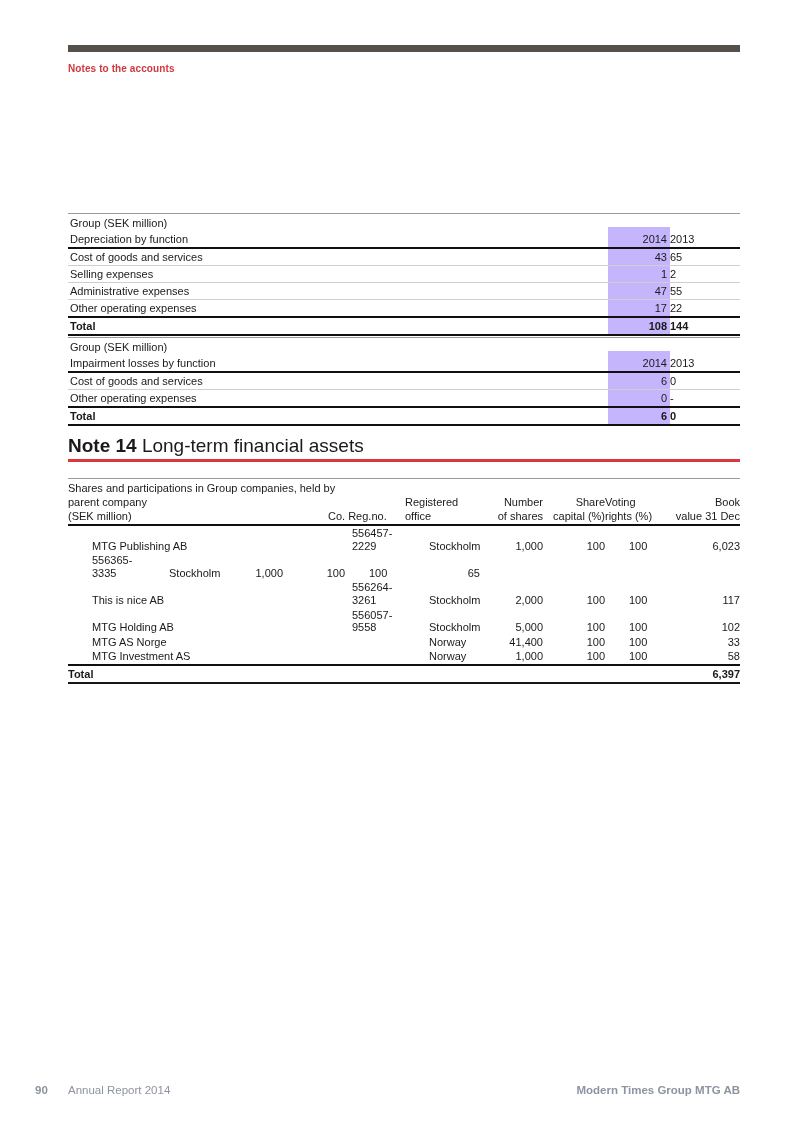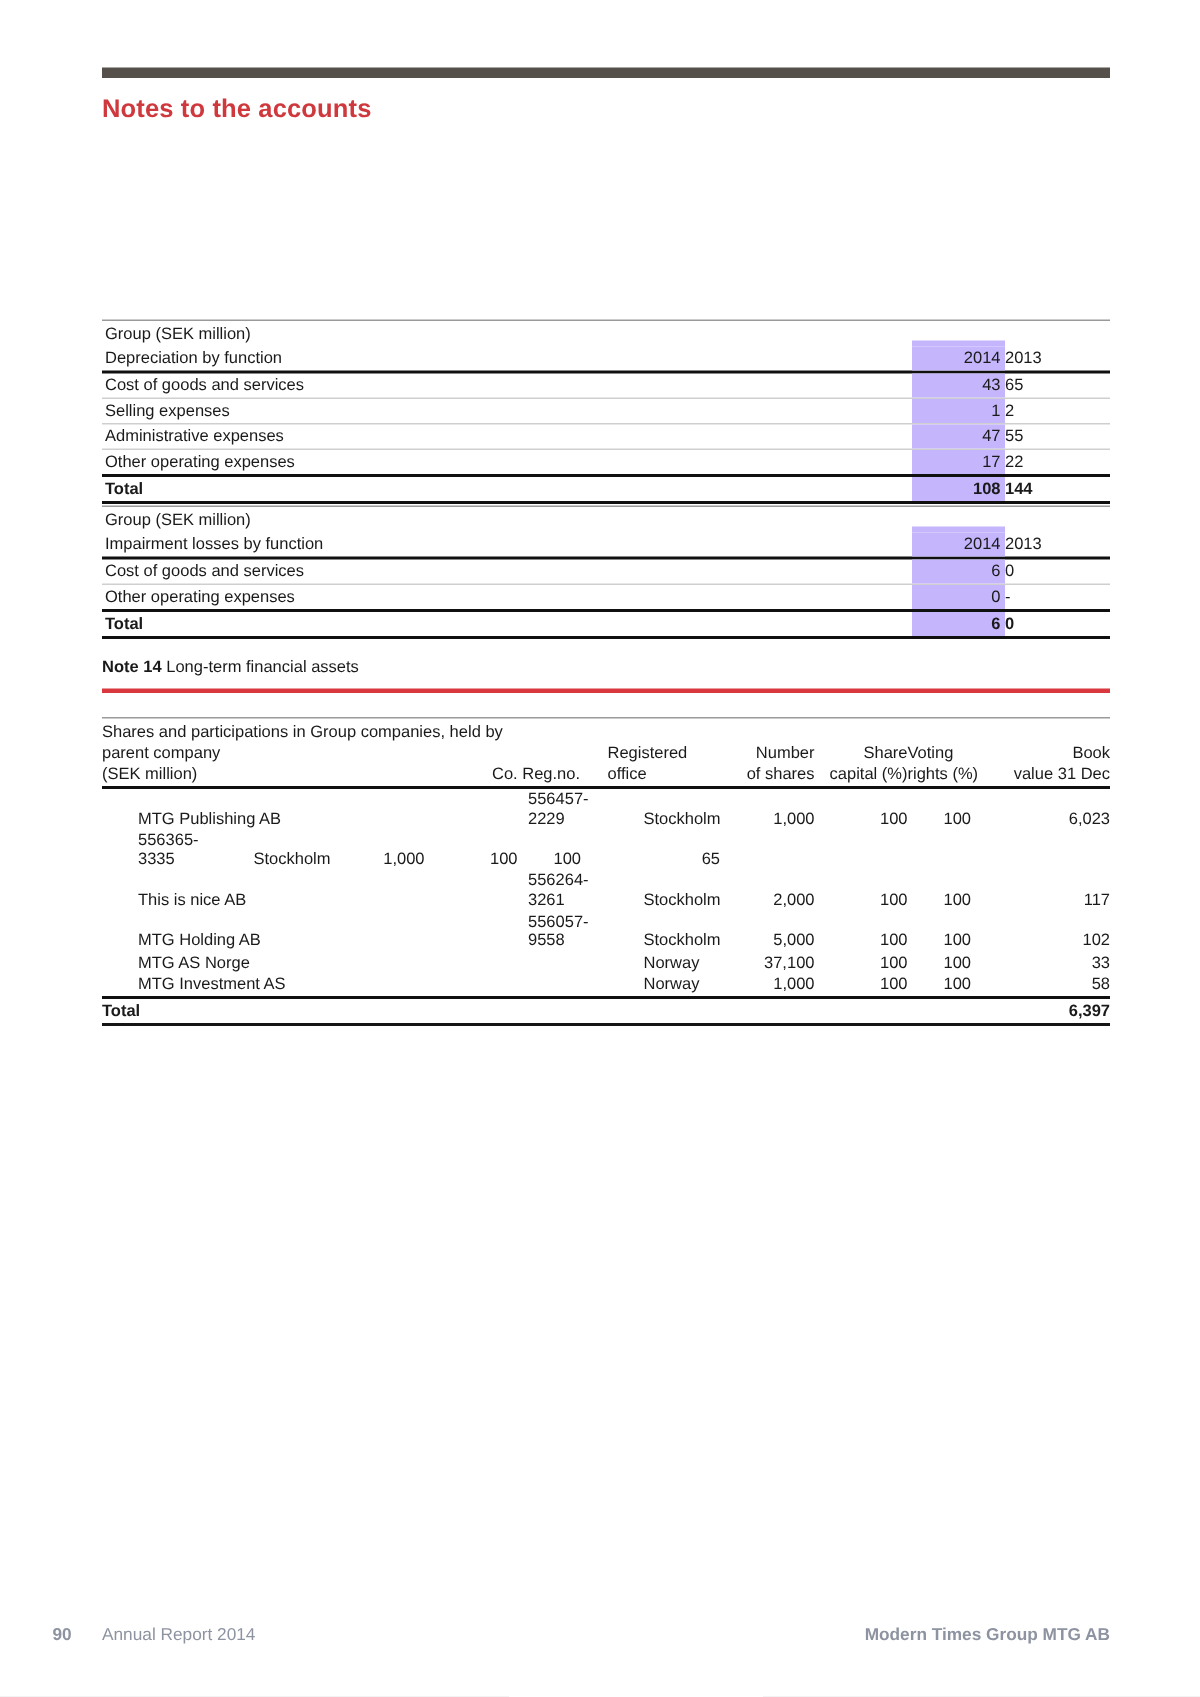--- a/index.html
+++ b/index.html
@@ -9,38 +9,38 @@
     background:#ffffff; overflow:hidden;
     font-family:"Liberation Sans", sans-serif;
     color:#1a1a1a; font-size:11px;
   }
   .content-x { left:68px; width:672px; }
 
   
   .topbar { position:absolute; top:45px; height:7px; background:#55504a; }
   .section-label {
     position:absolute; top:63px; left:68px;
-    color:#cf383d; font-weight:bold; font-size:17px; letter-spacing:.1px;
+    color:#cf383d; font-weight:bold; font-size:10px; letter-spacing:.1px;
   }
 
   
   .fin-table { position:absolute; border-top:1px solid #9a9a9a; }
   .row { display:flex; align-items:flex-end; }
   .c-label { flex:1; padding:2px 0 1px 2px; line-height:13px; }
   .c-2014  { width:62px; text-align:right; background:#c4b5fd; padding:2px 3px 1px 0; line-height:13px; }
   .c-2013  { width:70px; text-align:left; padding:2px 0 1px 0; line-height:13px; }
   .hdr1 .c-label, .hdr1 .c-2014, .hdr1 .c-2013 { padding-top:3px; }
   .hdr2 { border-bottom:2px solid #101010; }
   .drow { border-bottom:1px solid #cfcfcf; }
   .drow-last { border-bottom:none; }
   .trow { border-top:2px solid #101010; border-bottom:2px solid #101010; font-weight:bold; }
 
   
   .note-heading { position:absolute; top:437px; }
-  .note-heading .txt { font-size:11px; line-height:17px; }
+  .note-heading .txt { font-size:19px; line-height:17px; }
   .note-heading .bold { font-weight:bold; }
   .red-rule { margin-top:5px; height:3px; background:#d8383e; }
 
   
   .t3 { position:absolute; top:478px; border-top:1px solid #9a9a9a; }
   .t3 .cell { line-height:13px; padding-top:1px; padding-bottom:1px; }
   .t3-company { width:260px; text-align:left; }
   .t3-regno   { width:77px;  text-align:left; }
   .t3-office  { width:70px;  text-align:left; }
   .t3-shares  { width:68px;  text-align:right; }
@@ -200,21 +200,21 @@
       <div class="cell t3-office">Stockholm</div>
       <div class="cell t3-shares">5,000</div>
       <div class="cell t3-capital">100</div>
       <div class="cell t3-voting">100</div>
       <div class="cell t3-book">102</div>
     </div>
     <div class="row drow3">
       <div class="cell t3-company">MTG AS Norge</div>
       <div class="cell t3-regno"></div>
       <div class="cell t3-office">Norway</div>
-      <div class="cell t3-shares">37,100</div>
+      <div class="cell t3-shares">41,400</div>
       <div class="cell t3-capital">100</div>
       <div class="cell t3-voting">100</div>
       <div class="cell t3-book">33</div>
     </div>
     <div class="row drow3">
       <div class="cell t3-company">MTG Investment AS</div>
       <div class="cell t3-regno"></div>
       <div class="cell t3-office">Norway</div>
       <div class="cell t3-shares">1,000</div>
       <div class="cell t3-capital">100</div>

